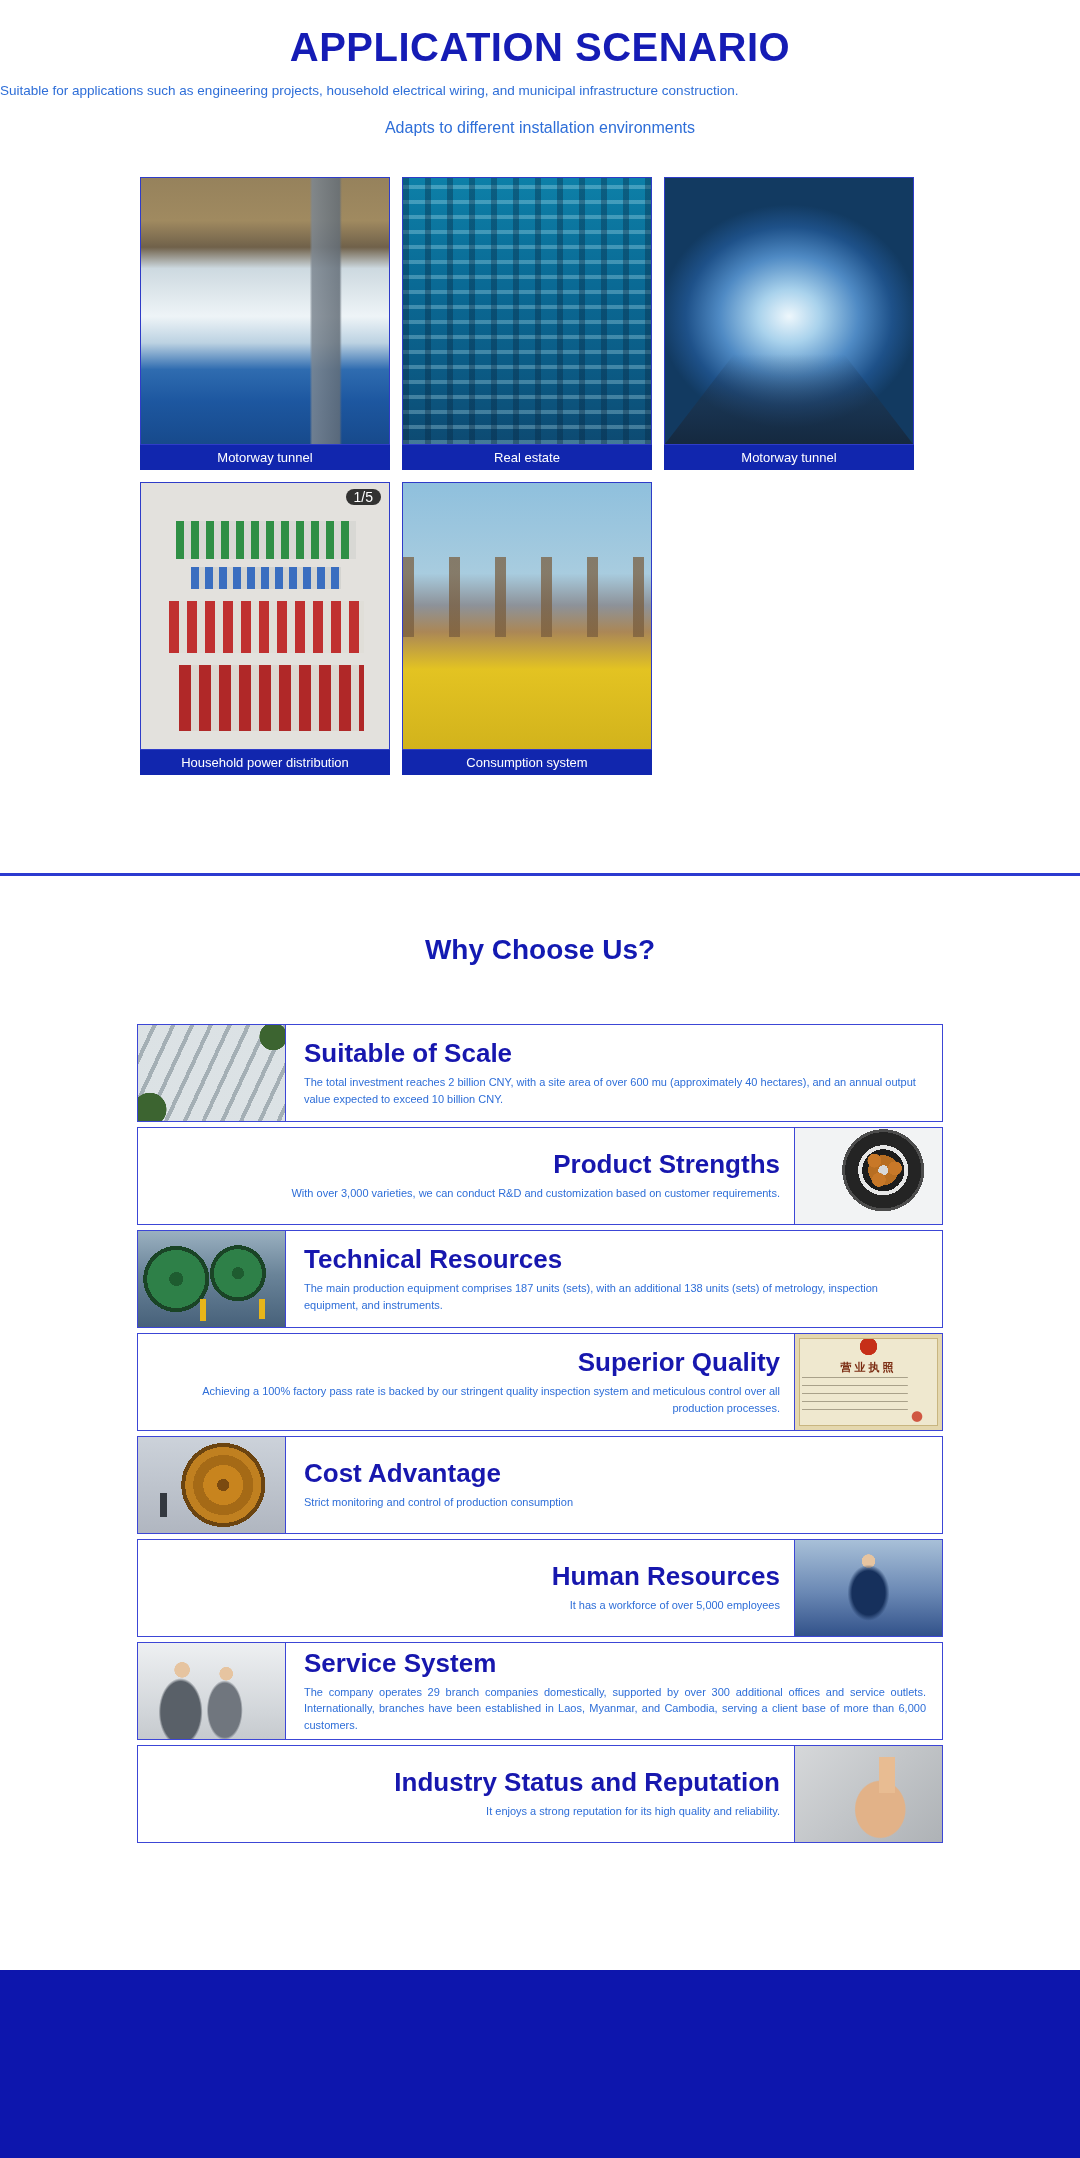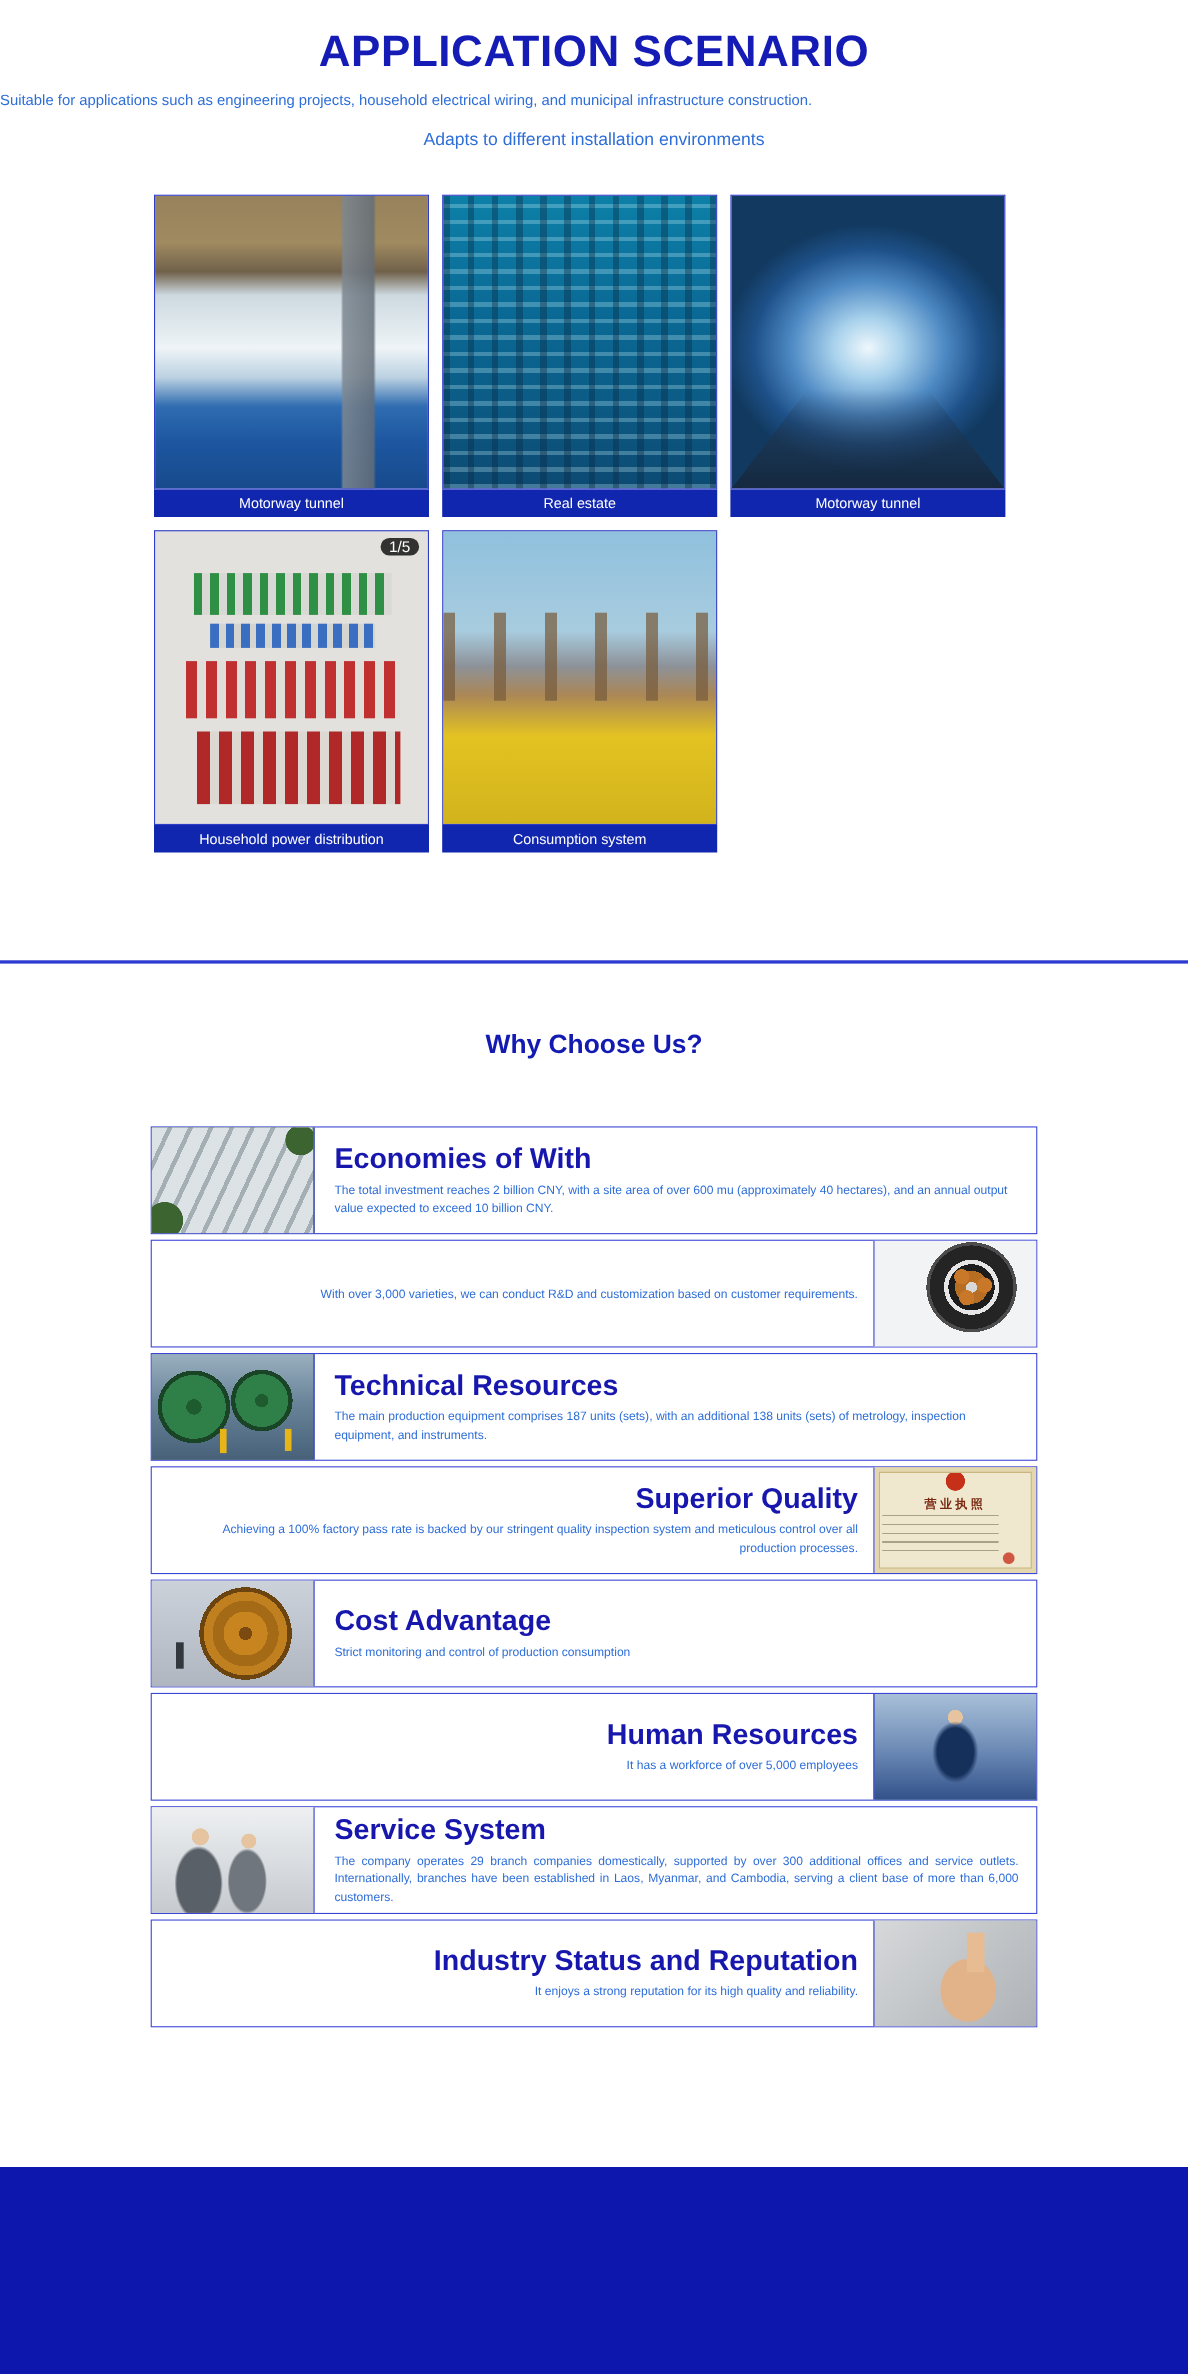--- a/index.html
+++ b/index.html
@@ -48,21 +48,21 @@
       background-position:35px 38px, 50px 84px, 28px 118px, 38px 182px; }
   .img-refinery { background:
       linear-gradient(180deg,#8fc0dd 0%,#a8ccdf 34%,#8d9299 46%,#ab8756 56%,#e3c322 70%,#d2b31c 100%); }
   .img-refinery::after { content:""; position:absolute; left:0; top:28%; width:100%; height:30%;
       background:repeating-linear-gradient(90deg, rgba(120,92,60,.72) 0 11px, rgba(0,0,0,0) 11px 46px); }
 
   
   .divider { width:100%; height:3px; background:#2b3ad0; margin-top:98px; }
 
   
-  .why-title { text-align:center; font-size:24px; font-weight:bold; color:#131ab2; margin-top:52px; line-height:44px; }
+  .why-title { text-align:center; font-size:28px; font-weight:bold; color:#131ab2; margin-top:52px; line-height:44px; }
   .features { width:806px; margin:52px auto 0; }
   .fcard { height:98px; border:1px solid #3c46d6; margin-bottom:5px; display:flex; background:#fff; }
   .fcard.right { flex-direction:row-reverse; }
   .fimg { width:148px; flex:0 0 148px; position:relative; overflow:hidden; }
   .fcard.left  .fimg { border-right:1px solid #3c46d6; }
   .fcard.right .fimg { border-left:1px solid #3c46d6; }
   .ftext { flex:1; display:flex; flex-direction:column; justify-content:center; padding:6px 16px 8px 18px; }
   .fcard.right .ftext { text-align:right; padding:6px 14px 8px 24px; }
   .ftext h3 { font-size:26px; font-weight:bold; color:#1717ae; line-height:32px; }
   .ftext p { font-size:11px; color:#2e6ed8; line-height:16.5px; margin-top:5px; }
@@ -178,28 +178,29 @@
   <div class="divider"></div>
 
   <section>
     <h2 class="why-title">Why Choose Us?</h2>
 
     <div class="features">
 
       <section class="fcard left">
         <div class="fimg img-factory"></div>
         <div class="ftext">
-          <h3>Economies of With</h3>
+          <h3>Suitable of Scale</h3>
           <p>The total investment reaches 2 billion CNY, with a site area of over 600 mu (approximately 40 hectares), and an annual output value expected to exceed 10 billion CNY.</p>
         </div>
       </section>
 
       <section class="fcard right">
         <div class="fimg img-cable"></div>
         <div class="ftext">
+          <h3>Product Strengths</h3>
           <p>With over 3,000 varieties, we can conduct R&amp;D and customization based on customer requirements.</p>
         </div>
       </section>
 
       <section class="fcard left">
         <div class="fimg img-reels"></div>
         <div class="ftext">
           <h3>Technical Resources</h3>
           <p>The main production equipment comprises 187 units (sets), with an additional 138 units (sets) of metrology, inspection equipment, and instruments.</p>
         </div>

